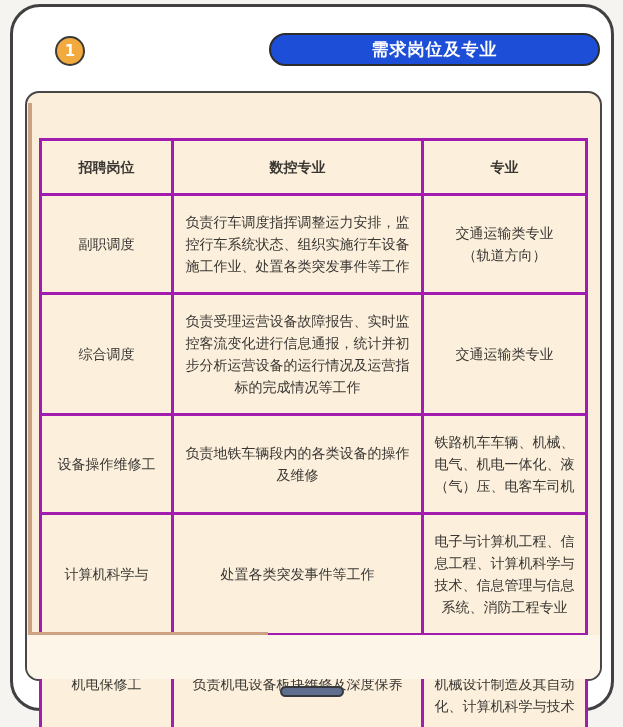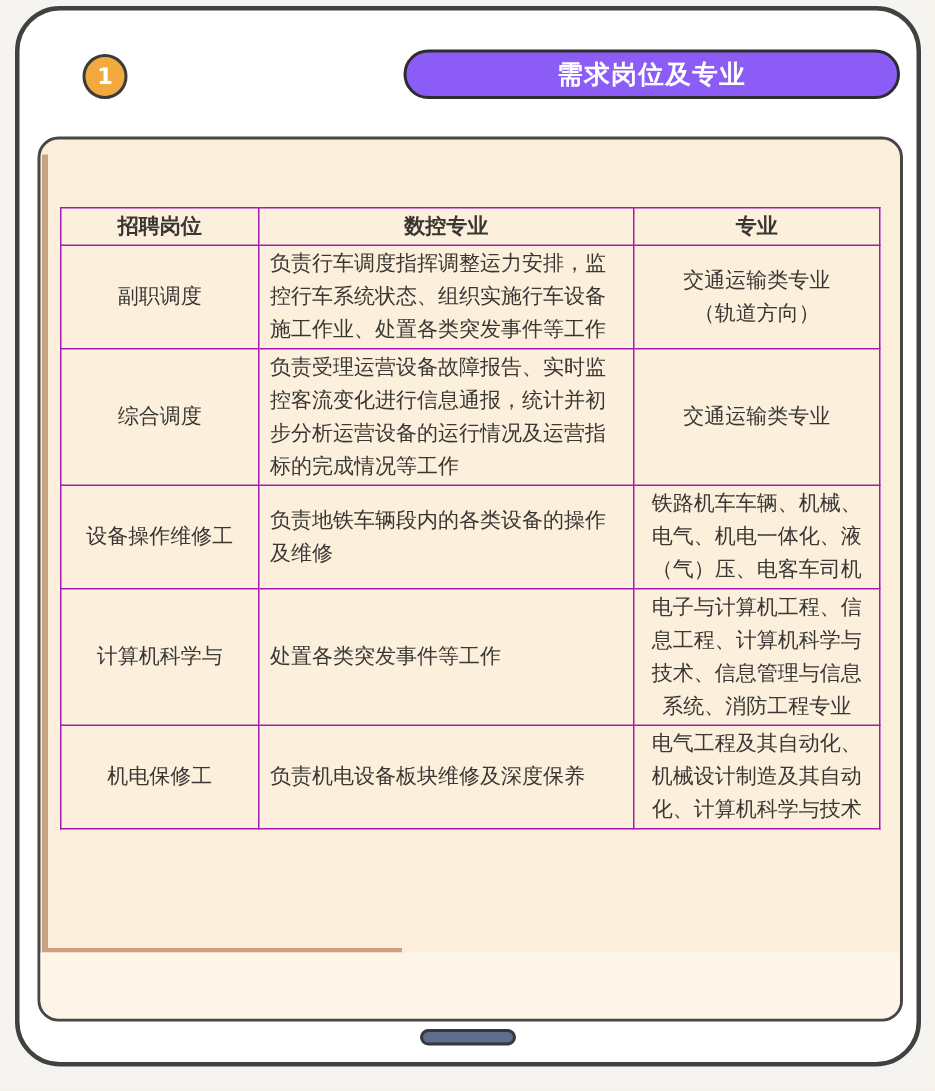--- a/index.html
+++ b/index.html
@@ -26,21 +26,21 @@
     border-radius: 50%;
     color: #ffffff;
     font-weight: bold;
     font-size: 15px;
     display: flex; align-items: center; justify-content: center;
   }
   .title-pill {
     position: absolute;
     left: 256px; top: 26px;
     width: 331px; height: 33px;
-    background: #8b5cf6;
+    background: #1d4ed8;
     border: 2px solid #2d2d2d;
     border-radius: 17px;
     color: #ffffff;
     font-weight: bold;
     font-size: 17px;
     letter-spacing: 1px;
     display: flex; align-items: center; justify-content: center;
   }
   .content-card {
     position: absolute;
@@ -73,32 +73,32 @@
     margin: 45px auto 0 auto;
     width: 546px;
     border-collapse: collapse;
     table-layout: fixed;
     background: #fcf0dd;
     color: #3a3733;
     font-size: 14px;
     line-height: 22px;
   }
   table.jobs th, table.jobs td {
-    border: 1px solid #a21caf;
-    padding: 1px 7px;
+    border: 3px solid #a21caf;
+    padding: 15px 7px;
     vertical-align: middle;
   }
   table.jobs th {
     font-weight: bold;
     font-size: 14px;
     height: 23px;
     text-align: center;
   }
   th.col-position, td.cell-position { width: 132px; text-align: center; }
-  th.col-duty,     td.cell-duty     { width: 250px; text-align: left; }
+  th.col-duty,     td.cell-duty     { width: 250px; text-align: center; }
   th.col-major,    td.cell-major    { width: 164px; text-align: center; }
   td.cell-duty, td.cell-major { white-space: pre-line; }
   .home-indicator {
     position: absolute;
     left: 50%; bottom: 11px;
     transform: translateX(-50%);
     width: 64px; height: 11px;
     background: #5f6d8e;
     border: 2px solid #35383d;
     border-radius: 6px;

